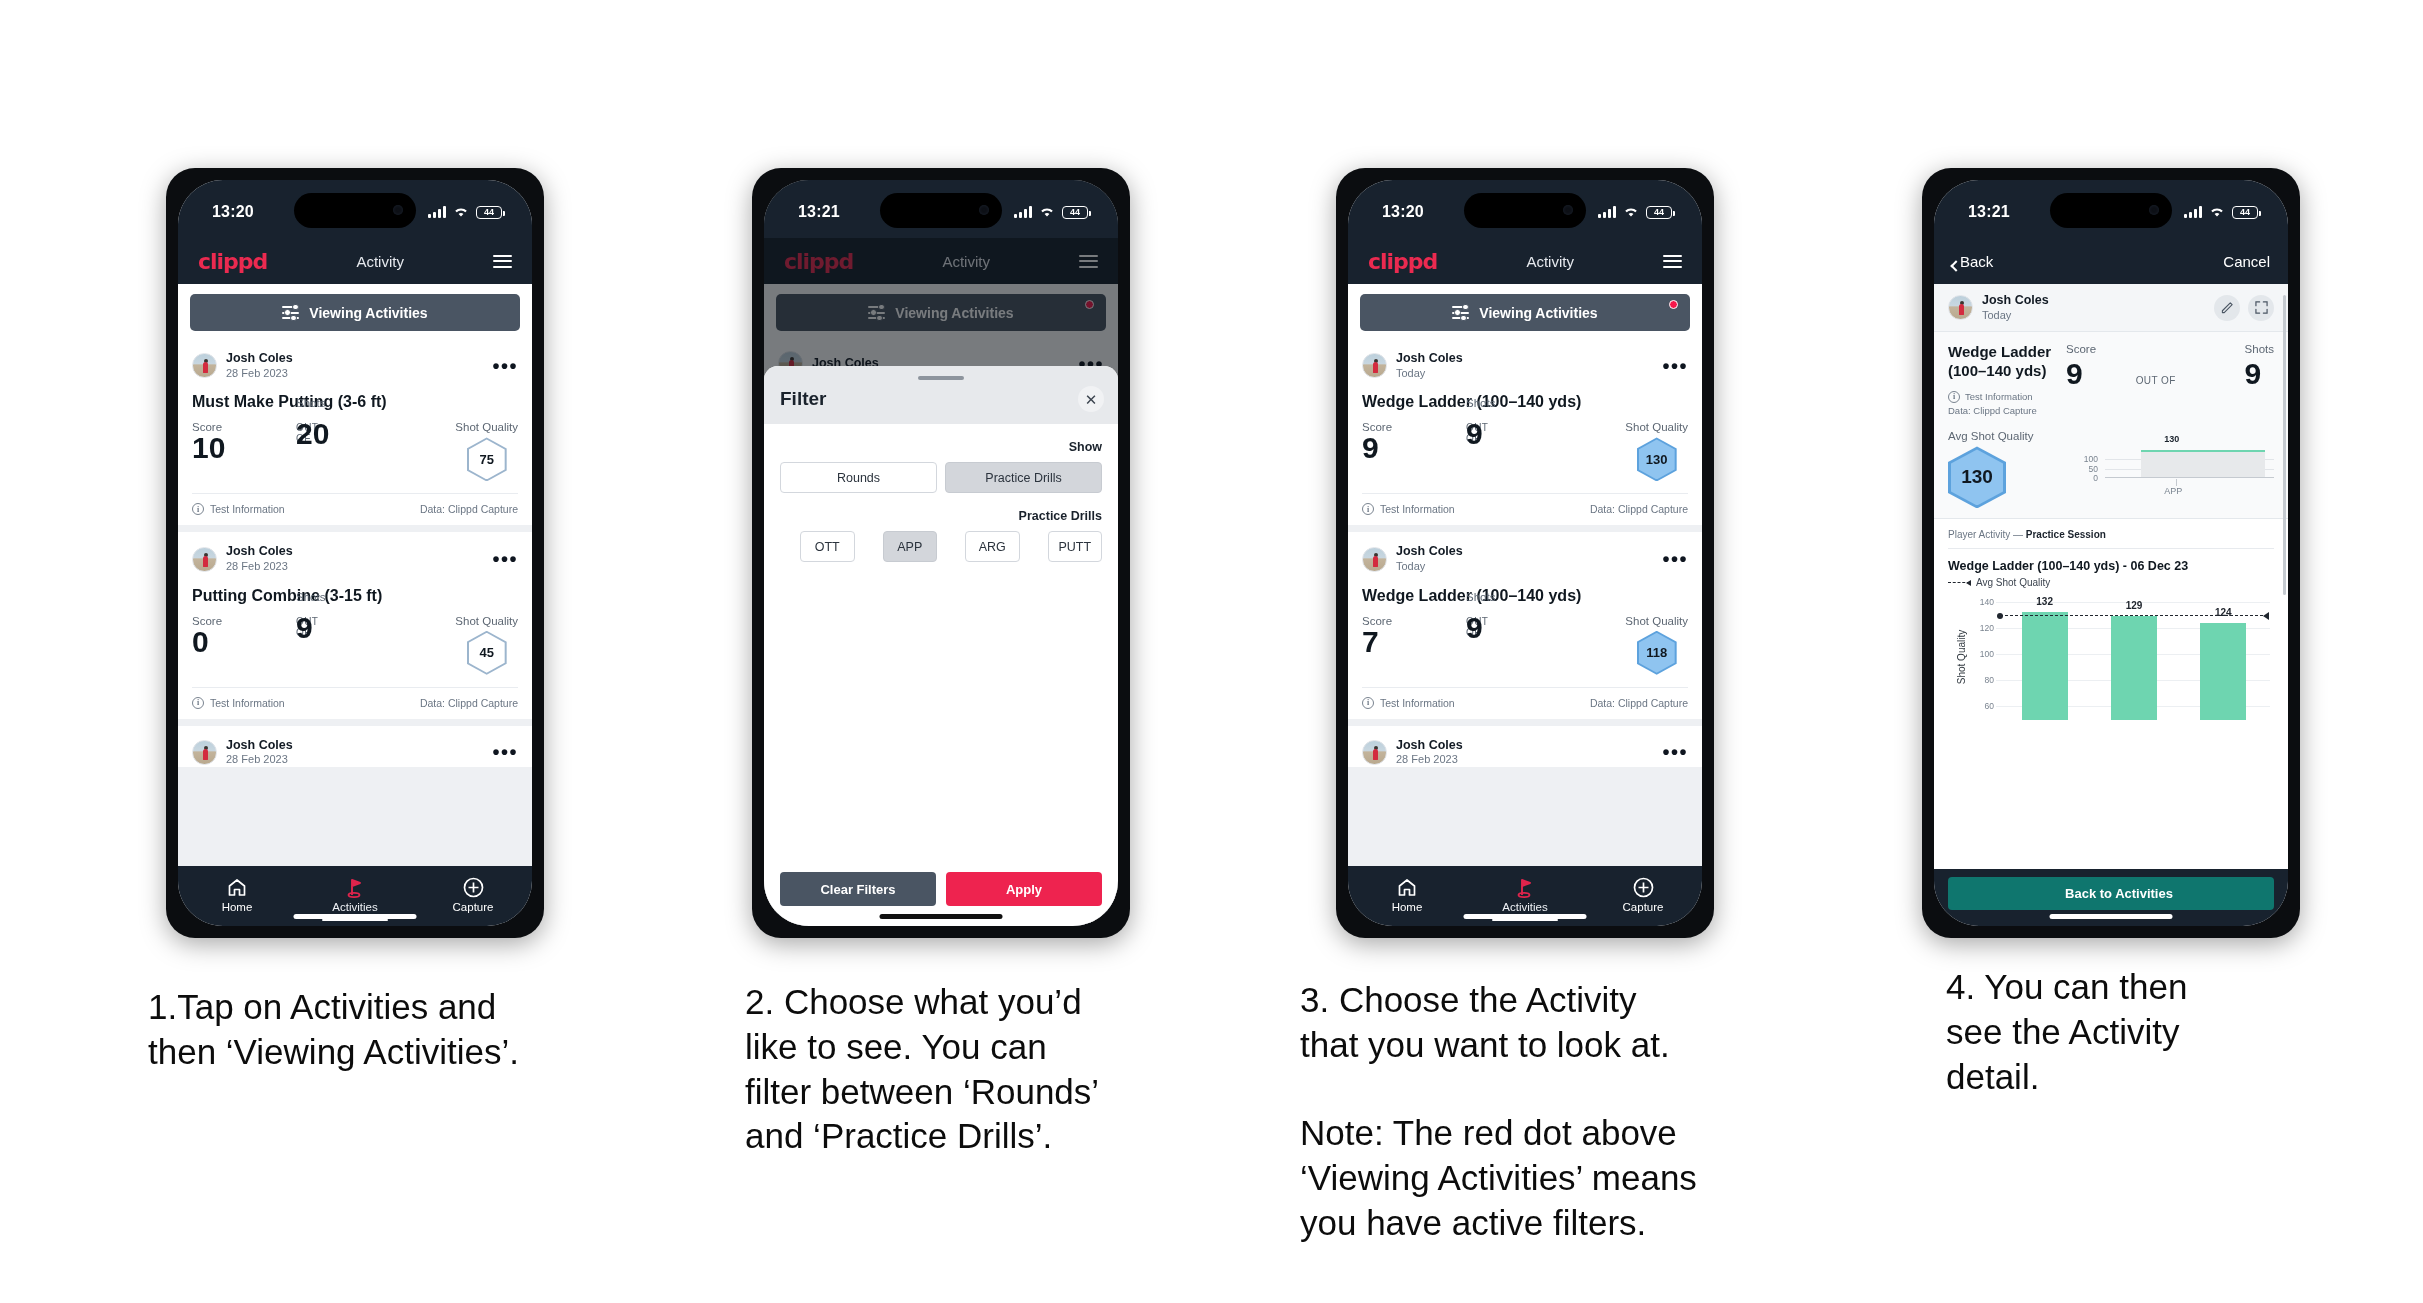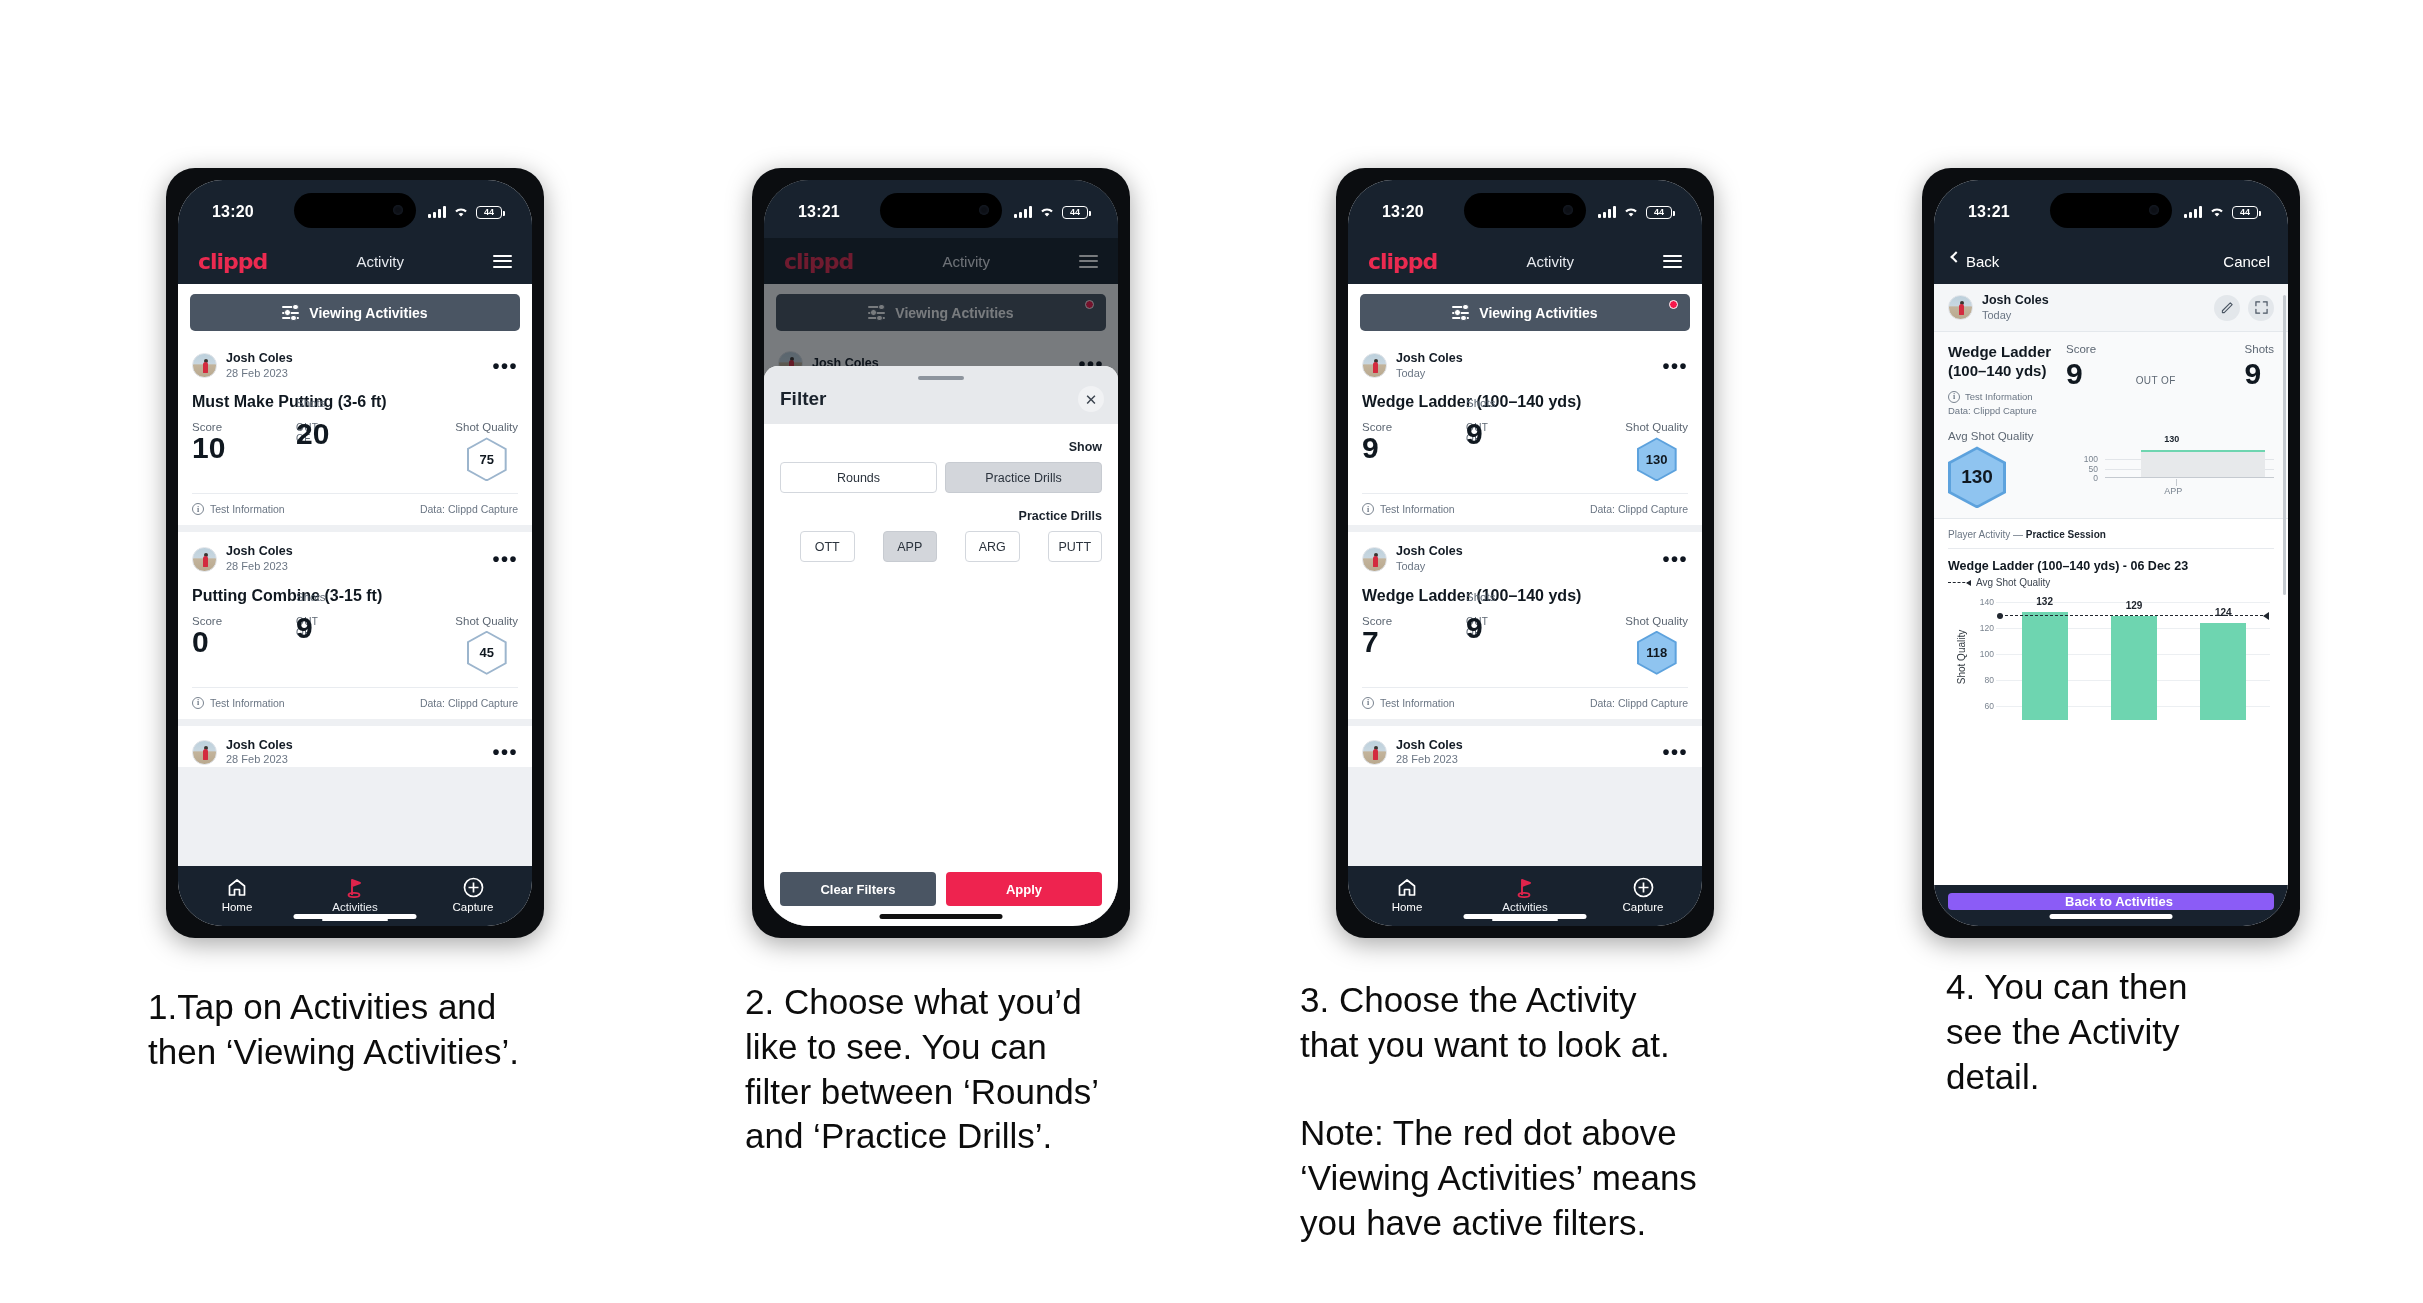--- a/index.html
+++ b/index.html
@@ -65,21 +65,21 @@
   .appbar-title { font-size:15px; color:#e6e9ee; }
   .burger { display:flex;flex-direction:column;gap:3.5px; cursor:pointer;}
   .burger i{ display:block;width:19px;height:2px;background:#fff;border-radius:1px;}
 
   
   .navbar4 {
     height:46px; flex:0 0 46px; background:#18222e; color:#fff;
     display:flex;align-items:center;justify-content:space-between;padding:0 18px;
     font-size:15px;
   }
-  .navbar4 .back { display:flex;align-items:flex-start;gap:6px; }
+  .navbar4 .back { display:flex;align-items:flex-end;}
   .chev {
     width:8px;height:8px;border-left:2px solid #fff;border-bottom:2px solid #fff;
     transform: rotate(45deg); display:inline-block;
   }
 
   
   .viewbar-wrap { padding: 10px 12px 8px; background:#fff; position:relative; }
   .viewbar {
     background:#4a5563; color:#fff; border-radius:5px; height:37px;
     display:flex;align-items:center;justify-content:center;gap:10px;
@@ -255,21 +255,21 @@
   .btick { position:absolute; left:0; width:20px; text-align:right; font-size:8.5px; color:#7a8490; transform:translateY(-50%);}
   .bars { position:absolute; left:26px; right:2px; bottom:0; top:0; display:flex; justify-content:space-around; align-items:flex-end;}
   .bar { width:46px; background:#6ed5b0; position:relative; }
   .bar .val { position:absolute; top:-16px; left:0; right:0; text-align:center; font-size:10px; font-weight:bold; color:#20262e;}
   .avgline { position:absolute; left:26px; right:2px; border-top:1.6px dashed #20262e; }
   .avgline:before{content:""; position:absolute; left:-3px; top:-3.5px;width:6px;height:6px;border-radius:50%;background:#20262e;}
   .avgline:after{content:""; position:absolute; right:-1px; top:-4.5px; border-style:solid;
     border-width:4px 6px 4px 0; border-color:transparent #20262e transparent transparent;}
 
   .p4foot { background:#18222e; padding: 8px 14px 16px; }
-  .p4foot .btn { height:17px; background:#8b5cf6;padding-left:16px; }
+  .p4foot .btn { height:33px; background:#0f766e;padding-left:16px; }
   .scrollbar { position:absolute; right:2px; top:115px; width:3px; height:300px; background:#c5cad0; border-radius:2px; z-index:10;}
 
   
   .caption {
     position:absolute; color:#0c0c0c; font-size:35px; line-height:1.28;
     font-family:"Liberation Sans", sans-serif;
   }
   .caption p + p { margin-top:1.25em; }
 </style>
 </head>

